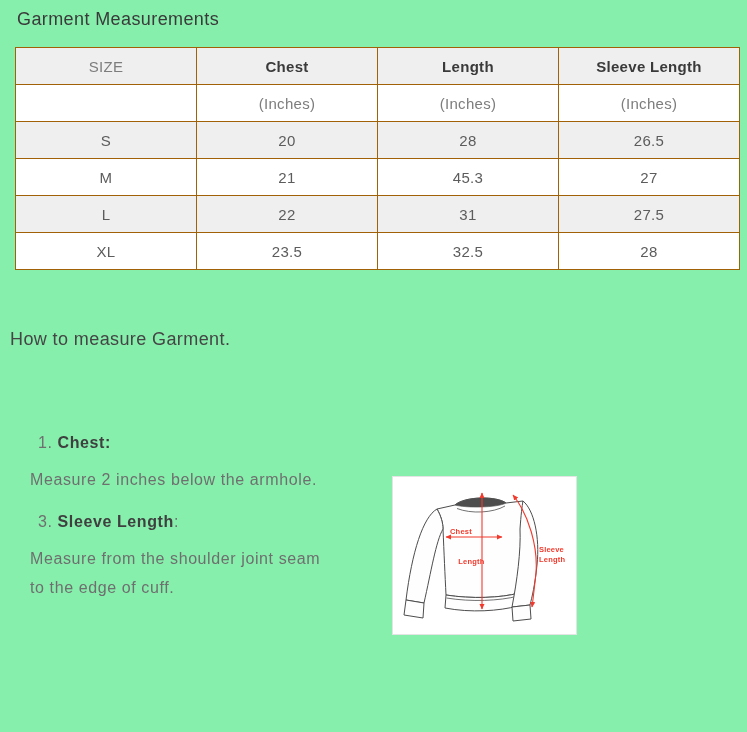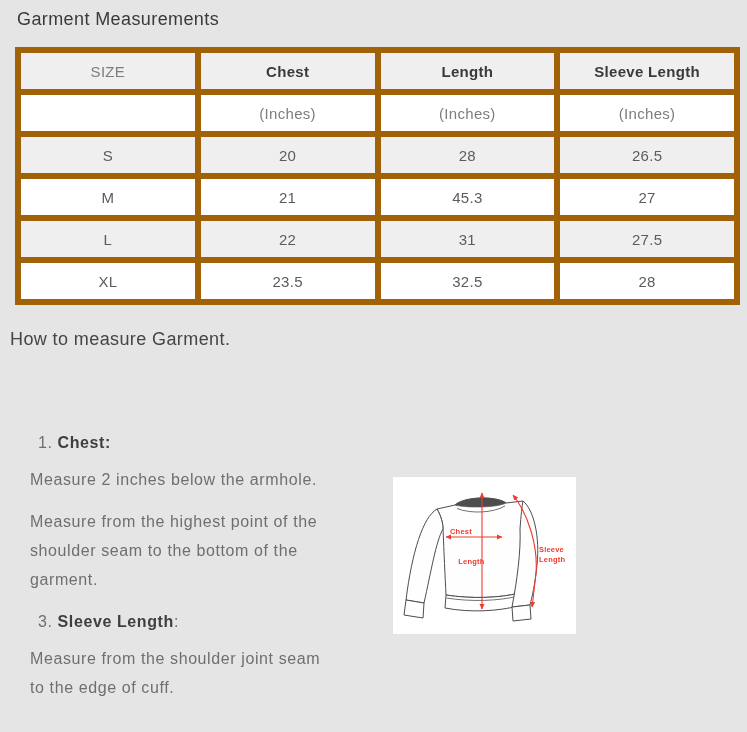--- a/index.html
+++ b/index.html
@@ -1,30 +1,30 @@
 <!DOCTYPE html>
 <html style="--annot: #f2392c; --outline: #4d4d4d;"><head>
 <meta charset="utf-8">
 <style>
   html,body{margin:0;padding:0;background:#ffffff;}
   .page{
-    position:relative;width:747px;height:732px;background:#e5e5e5;
+    position:relative;width:747px;height:732px;background:#86efac;
     font-family:"Liberation Sans",sans-serif;overflow:hidden;
   }
   .page-title{
     position:absolute;left:17px;top:7px;margin:0;
     font-size:18px;font-weight:500;color:#3a3a3a;letter-spacing:.4px;line-height:24px;
   }
   
   .size-table{
     position:absolute;left:15px;top:47px;width:725px;
     border-collapse:collapse;table-layout:fixed;
   }
   .size-table th,.size-table td{
-    border:6px solid #a16207;height:36px;padding:0;
+    border:1px solid #a16207;height:36px;padding:0;
     text-align:center;vertical-align:middle;font-size:15px;letter-spacing:.3px;
   }
   .head-row{background:#efefef;}
   .size-col-header{font-weight:400;color:#7d7d7d;letter-spacing:1px;}
   .bold-col-header{font-weight:700;color:#3a3a3a;}
   .unit-row td{background:#ffffff;color:#7d7d7d;}
   .size-table tbody td{color:#5c5c5c;}
   .size-table tbody tr:nth-child(odd){background:#efefef;}
   .size-table tbody tr:nth-child(even){background:#ffffff;}
   
@@ -107,23 +107,20 @@
 
   <h2 class="howto-heading">How to measure Garment.</h2>
 
   <div class="measure-list" id="measure-list">
     <div class="m-item">
       <p class="m-head"><span class="m-number">1.</span> <span class="m-term">Chest:</span><span class="m-suffix"></span></p>
       <p class="m-desc">Measure 2 inches below the armhole.</p>
     </div>
 
     <div class="m-item">
-      <p class="m-desc">Measure from the highest point of the
-shoulder seam to the bottom of the
-garment.</p>
     </div>
 
     <div class="m-item">
       <p class="m-head"><span class="m-number">3.</span> <span class="m-term">Sleeve Length</span><span class="m-suffix">:</span></p>
       <p class="m-desc">Measure from the shoulder joint seam
 to the edge of cuff.</p>
     </div>
   </div>
 
   <div class="diagram-box">

